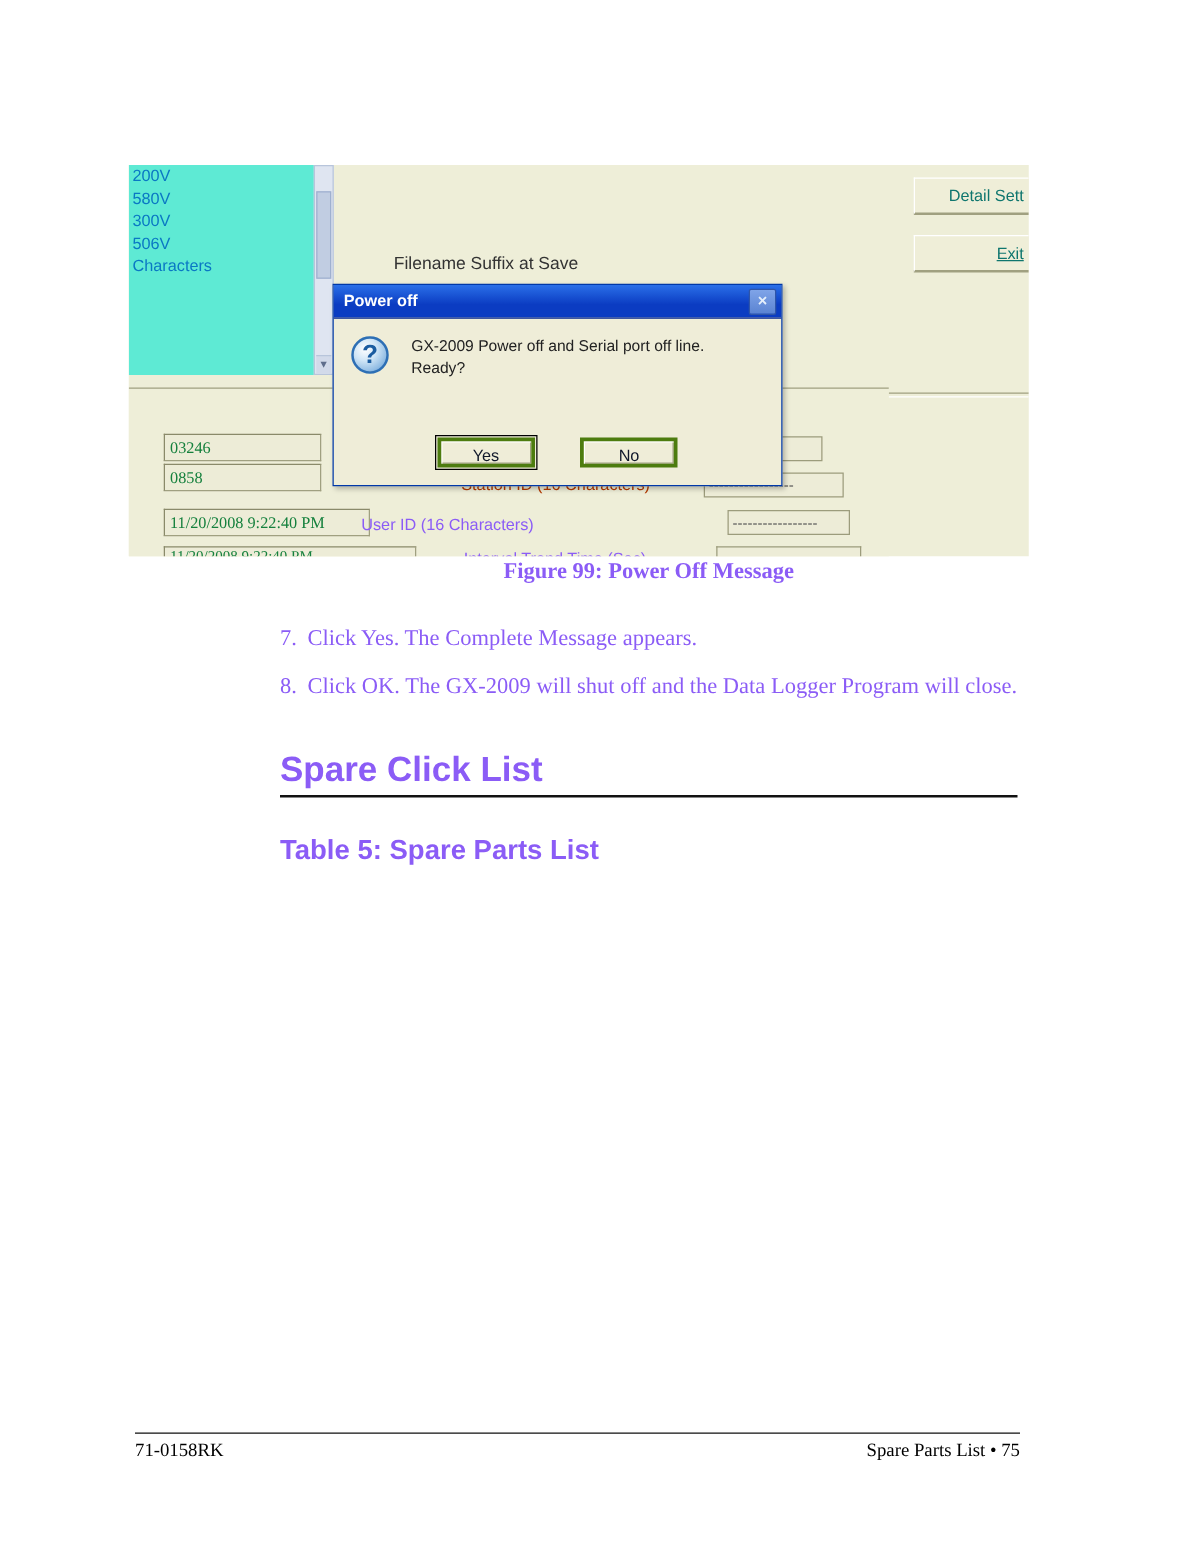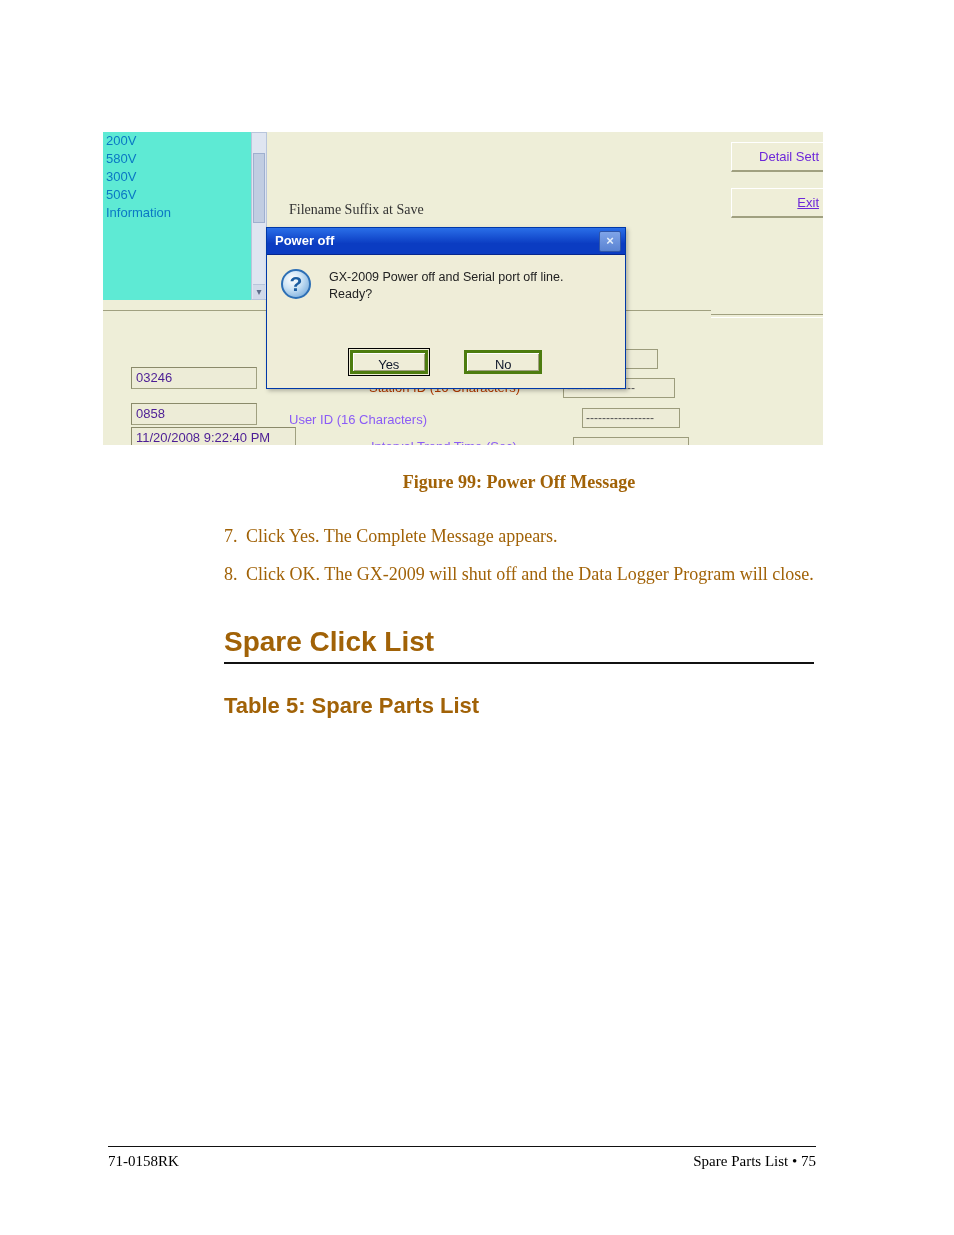--- a/index.html
+++ b/index.html
@@ -74,41 +74,41 @@
     border-top: 1px solid #b8c5db;
     color: #5f6e8c;
     font-size: 10px;
     text-align: center;
     line-height: 14px;
   }
 
   
   .filename-label {
     position: absolute;
-    left: 186px;
+    left: 212px;
     top: 70px;
-    font-family: Liberation Serif, serif;
+    font-family: Liberation Sans, sans-serif;
     font-size: 14px;
     color: #333333;
   }
 
   
   .right-btn {
     position: absolute;
     right: 0;
     width: 92px;
     height: 30px;
     background: #efeed8;
     border-top: 1px solid #ffffff;
     border-left: 1px solid #ffffff;
     border-bottom: 2px solid #a0a080;
     box-sizing: border-box;
     font-family: Tahoma, Arial, sans-serif;
     font-size: 13px;
-    color: #6d28d9;
+    color: #0f766e;
     text-align: right;
     padding-right: 4px;
     padding-top: 6px;
   }
   .right-btn.top { top: 10px; }
   .right-btn.bot { top: 56px; text-decoration: underline; }
 
   
   .right-divider {
     position: absolute;
@@ -131,29 +131,28 @@
     border-top: 1px solid #a0a080;
   }
   .ro-field {
     position: absolute;
     height: 22px;
     background: #edecd7;
     border: 1px solid #a0a080;
     border-top-color: #8a8a6a;
     border-left-color: #8a8a6a;
     box-sizing: border-box;
-    font-family: Liberation Sans, sans-serif;
-    font-size: 13px;
-    color: #4c1d95;
+    font-family: Liberation Serif, serif;
+    font-size: 13px;
+    color: #15803d;
     padding-left: 4px;
     line-height: 20px;
-    margin-top: 20px;
   }
   .f1 { left: 28px; top: 36px; width: 126px; }
-  .f2 { left: 28px; top: 72px; width: 126px; }
+  .f2 { left: 28px; top: 60px; width: 126px; }
   .f3 { left: 28px; top: 96px; width: 165px; }
   .f4 { left: 28px; top: 126px; width: 202px; height: 14px; border-bottom: none; line-height: 14px; font-size: 12px; }
 
   .mid-label {
     position: absolute;
     font-family: Tahoma, Arial, sans-serif;
     font-size: 13px;
     color: #8b5cf6;
   }
   .ml1 { left: 266px; top: 69px; }
@@ -264,25 +263,25 @@
   }
   .modal .btn.default {
     outline: 1px solid #000000;
     outline-offset: 1px;
   }
 
   
   .doc-body {
     position: absolute;
     left: 224px;
-    top: 470px;
+    top: 444px;
     width: 590px;
     font-family: "Times New Roman", Times, serif;
     font-size: 18px;
-    color: #a16207;
+    color: #8b5cf6;
     line-height: 24px;
   }
   .fig-caption {
     font-weight: bold;
     text-align: center;
     margin-bottom: 30px;
   }
   .step {
     display: flex;
     margin-bottom: 14px;
@@ -337,21 +336,21 @@
 
 <div class="page">
 
   <div class="app-crop">
 
     <div class="tree-panel">
       <div class="node">200V</div>
       <div class="node">580V</div>
       <div class="node">300V</div>
       <div class="node">506V</div>
-      <div class="node">Information</div>
+      <div class="node">Characters</div>
     </div>
     <div class="tree-scroll">
       <div class="thumb"></div>
       <div class="arrow-dn">▾</div>
     </div>
 
     <div class="filename-label">Filename Suffix at Save</div>
 
     <div class="right-btn top">Detail Sett</div>
     <div class="right-btn bot">Exit</div>

